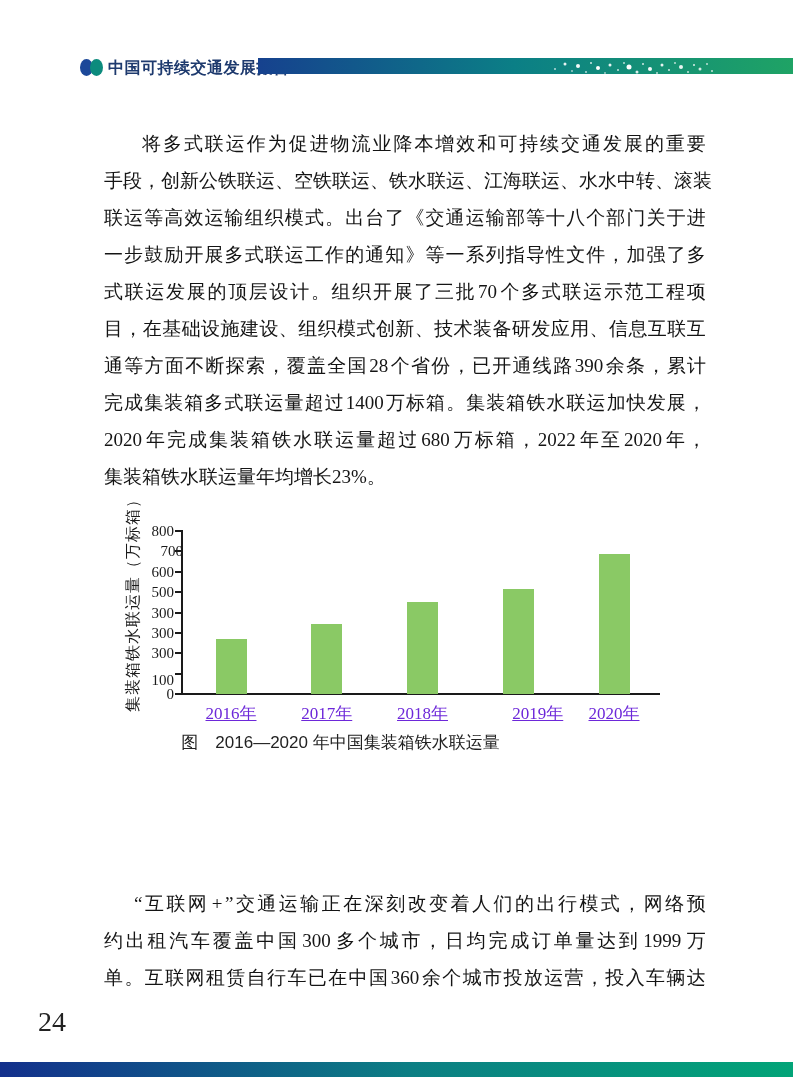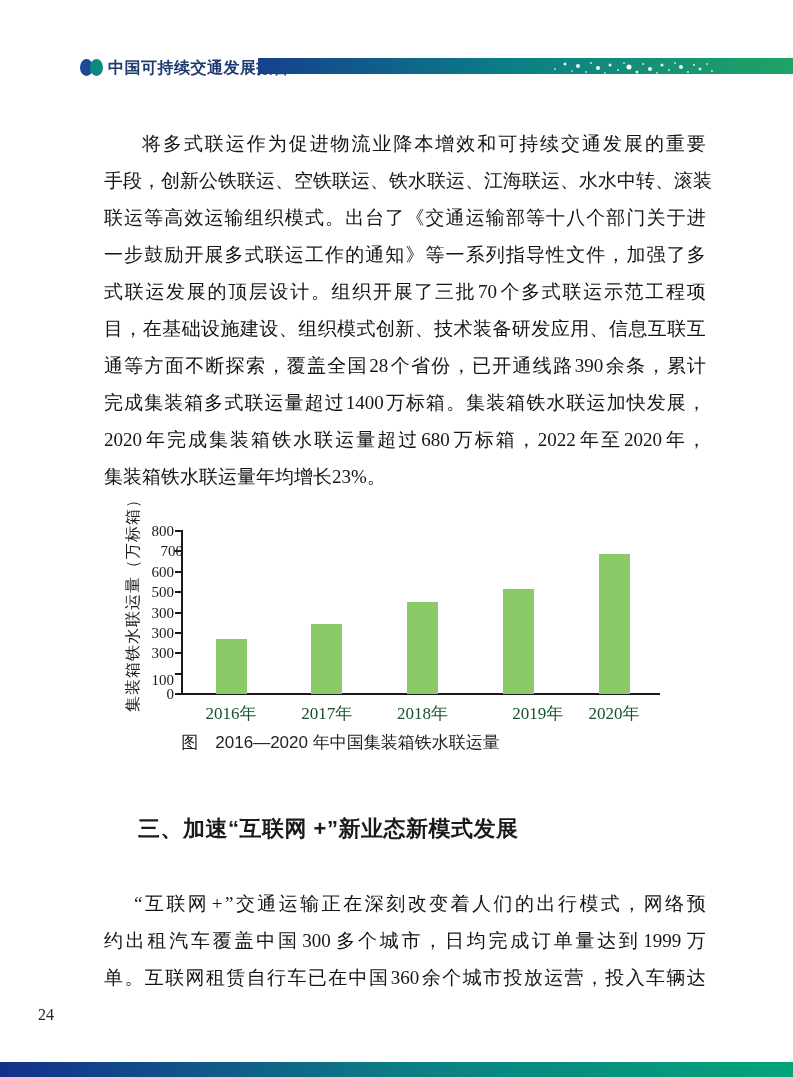--- a/index.html
+++ b/index.html
@@ -42,29 +42,29 @@
 
   
   .chart { position:absolute; left:0; top:515px; width:793px; height:250px; }
   .ylabel { position:absolute; left:33px; top:87px; width:200px; height:20px; transform:rotate(-90deg);
             text-align:center; font-size:16px; color:#1a1a1a; letter-spacing:1px; white-space:nowrap; }
   .yaxis { position:absolute; left:181px; top:15px; width:2px; height:165px; background:#1a1a1a; }
   .xaxis { position:absolute; left:181px; top:178px; width:479px; height:2px; background:#1a1a1a; }
   .ytick-label { position:absolute; width:45px; text-align:right; font-size:15px; color:#1a1a1a; line-height:18px; }
   .ytick-mark { position:absolute; width:7px; height:2px; background:#1a1a1a; }
   .bar { position:absolute; width:31px; }
-  .xlabel { position:absolute; width:90px; text-align:center; font-size:17px; color:#14532d; top:187px; }
+  .xlabel { position:absolute; width:90px; text-align:center; font-size:17px; color:#6d28d9; top:187px;text-decoration:underline; }
 
   .caption { position:absolute; left:0; top:731px; width:681px; text-align:center;
              font-family:"Liberation Sans","DejaVu Sans",sans-serif; font-size:17px; color:#222222; }
 
   
   .section-heading { position:absolute; left:138px; top:814px; font-family:"Liberation Sans","DejaVu Sans",sans-serif;
                      font-size:22px; font-weight:bold; color:#1a1a1a; letter-spacing:0.5px; white-space:nowrap; }
-  .page-number { position:absolute; left:38px; top:1006px; font-size:16px; color:#222222; }
+  .page-number { position:absolute; left:38px; top:1006px; font-size:28px; color:#222222; }
   .footer-bar { position:absolute; left:0; top:1062px; width:793px; height:15px;
                 background:linear-gradient(90deg,#13308C 0%,#0C7F84 52%,#02A478 100%); }
 </style>
 </head>
 <body>
 
 <div class="page">
 
   <span class="logo-dot left"></span>
   <span class="logo-dot right"></span>
@@ -421,21 +421,20 @@
     <div id="xlabels">
         <div class="xlabel" style="left: 186px;">2016年</div>
         <div class="xlabel" style="left: 281.75px;">2017年</div>
         <div class="xlabel" style="left: 377.5px;">2018年</div>
         <div class="xlabel" style="left: 473.25px; text-align: right;">2019年</div>
         <div class="xlabel" style="left: 569px;">2020年</div>
       </div>
   </div>
   <div class="caption">图　2016—2020 年中国集装箱铁水联运量</div>
 
-  <div class="section-heading">三、加速“互联网 +”新业态新模式发展</div>
 
   <div class="para" id="para-2">
       <div class="line indent">
         <span>“</span>
         <span>互</span>
         <span>联</span>
         <span>网</span>
         <span> </span>
         <span>+</span>
         <span>”</span>

